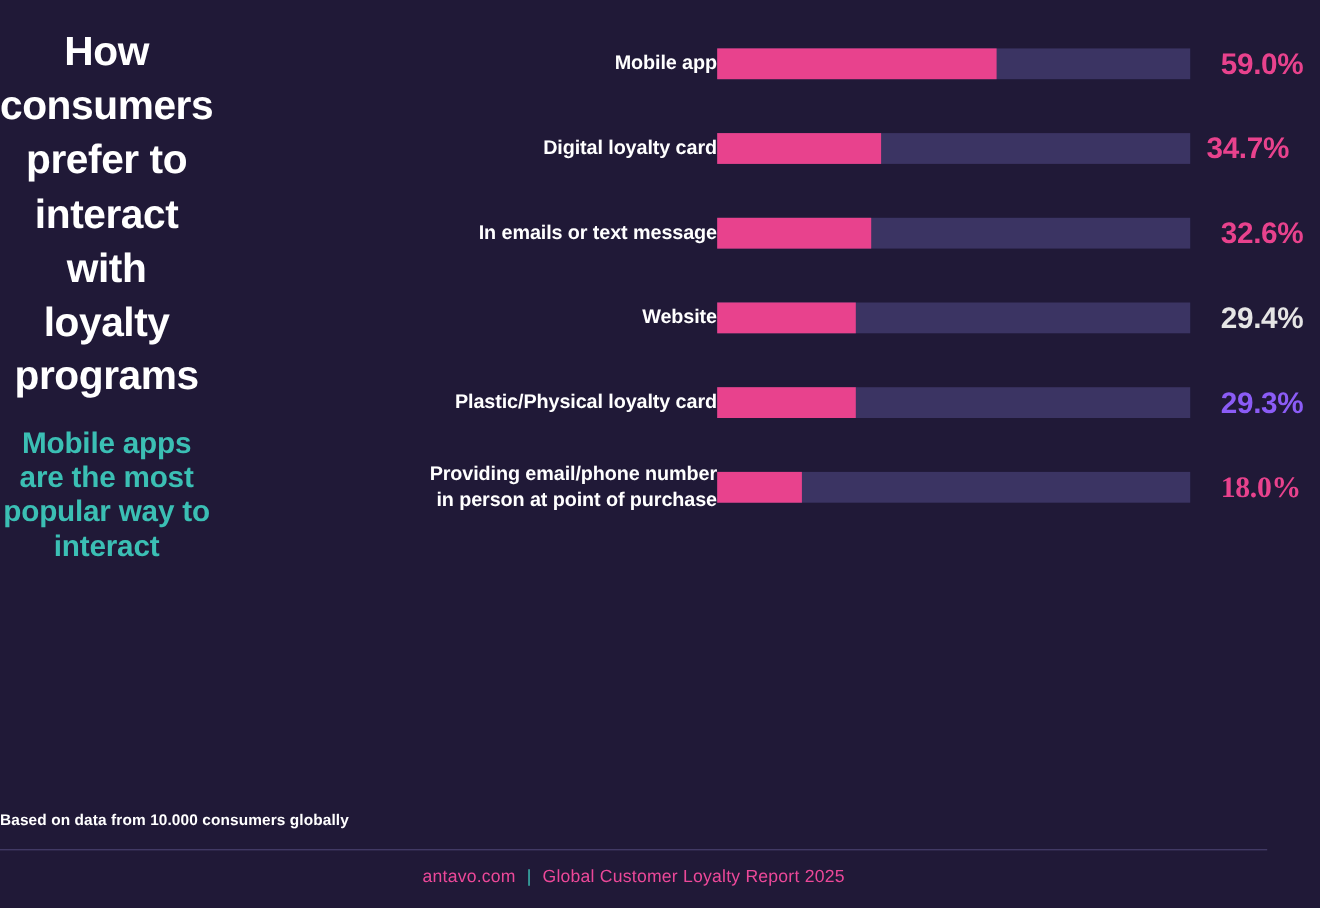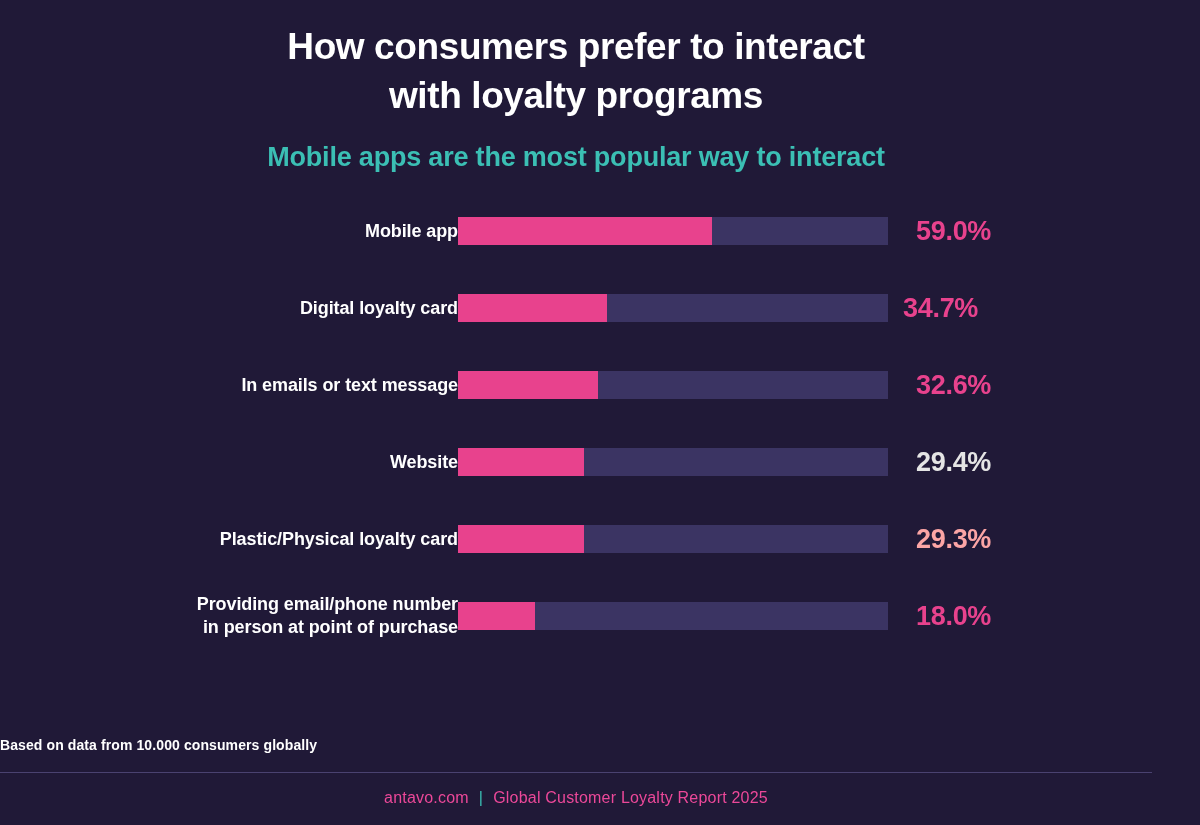--- a/index.html
+++ b/index.html
@@ -16,21 +16,21 @@
     color: #ffffff;
     overflow: hidden;
     position: relative;
   }
 
   .infographic {
     width: 1152px;
     height: 825px;
     position: relative;
     display: flex;
-    flex-direction: column;
+    flex-direction: row;
   }
 
   
   .header {
     padding-top: 22px;
     text-align: center;
   }
 
   .chart-title {
     font-size: 37px;
@@ -182,30 +182,30 @@
         <div class="bar-fill" style="width: 29.4%; background: rgb(232, 66, 141);"></div>
       </div>
       <div class="bar-value" style="color: #e5e5e5;">29.4%</div>
     </div>
 
     <div class="bar-row">
       <div class="bar-label">Plastic/Physical loyalty card</div>
       <div class="bar-track" style="background: rgb(59, 52, 99);">
         <div class="bar-fill" style="width: 29.3%; background: rgb(232, 66, 141);"></div>
       </div>
-      <div class="bar-value" style="color: #fca5a5;">29.3%</div>
+      <div class="bar-value" style="color: #8b5cf6;">29.3%</div>
     </div>
 
     <div class="bar-row">
       <div class="bar-label">Providing email/phone number
 in person at point of purchase</div>
       <div class="bar-track" style="background: rgb(59, 52, 99);">
         <div class="bar-fill" style="width: 18%; background: rgb(232, 66, 141);"></div>
       </div>
-      <div class="bar-value" style="color: rgb(232, 66, 141);">18.0%</div>
+      <div class="bar-value" style="color: rgb(232, 66, 141); font-family: Liberation Serif, serif;">18.0%</div>
     </div>
 
   </div>
 
   <div class="footer">
     <div class="footnote">Based on data from 10.000 consumers globally</div>
     <div class="footer-divider" style="background: rgb(74, 66, 112);"></div>
     <div class="footer-credit">
       <span class="brand">antavo.com</span><span class="sep" style="color: rgb(59, 191, 180);">|</span><span class="report">Global Customer Loyalty Report 2025</span>
     </div>

